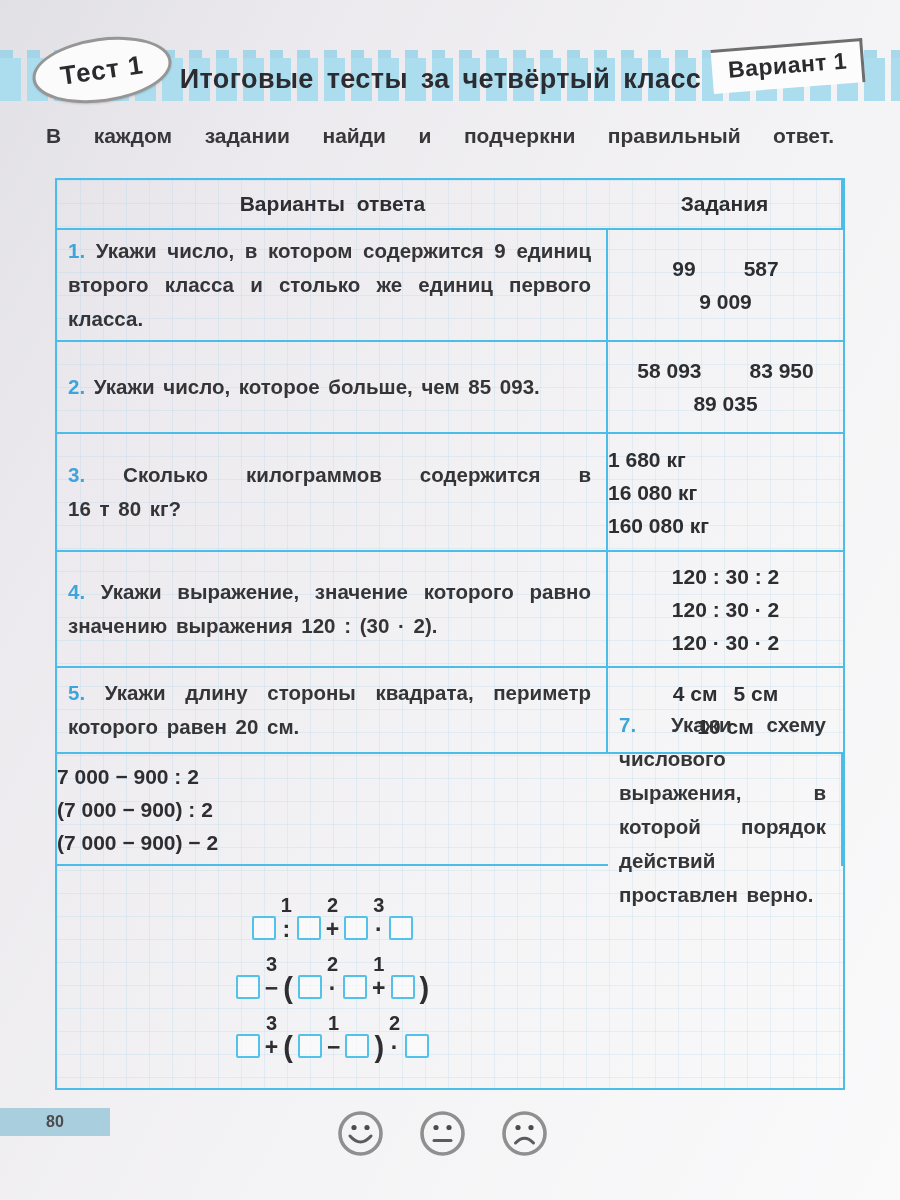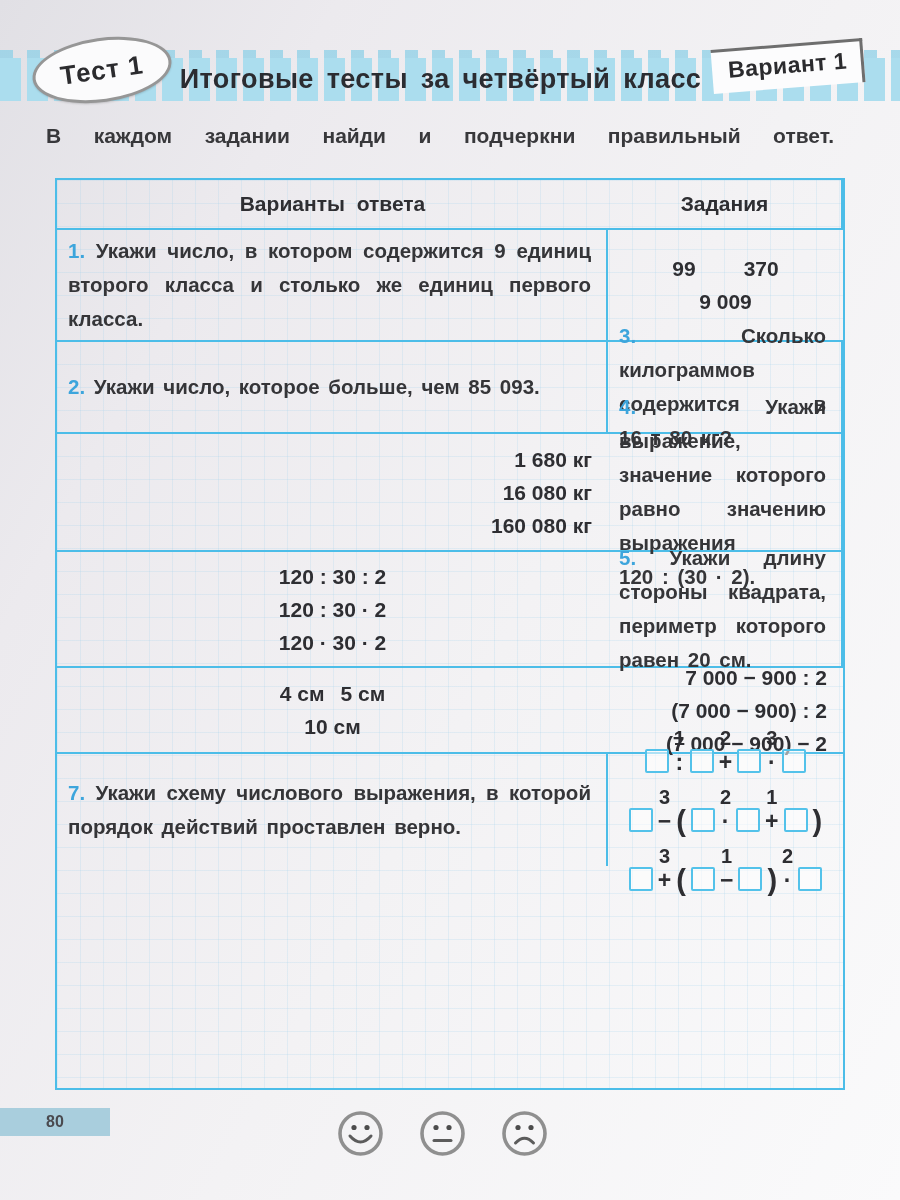--- a/index.html
+++ b/index.html
@@ -41,21 +41,21 @@
   .cell.left{border-right:2px solid #4cbde8;}
   .cell.last{border-bottom:none;}
   .th{display:flex;align-items:center;justify-content:center;
         font-size:21px;font-weight:600;color:#2e2e32;word-spacing:6px;}
   .task-cell{display:flex;align-items:center;padding:6px 15px 6px 11px;}
   .task{margin:0;width:100%;font-size:20.5px;line-height:34px;font-weight:600;
         color:#353538;text-align:justify;word-spacing:3px;}
   .qnum{color:#3da5dc;font-weight:700;}
   .ans-cell{display:flex;flex-direction:column;align-items:center;justify-content:center;
         font-size:21px;font-weight:600;color:#2e2e32;line-height:33px;}
-  .ans-cell.right{align-items:flex-end;padding-right:16px;}
+  .ans-cell.right{align-items:flex-start;padding-right:16px;}
   .ans-line{white-space:nowrap;display:flex;}
   .ans-line.pair{gap:48px;}
   .ans-line.pair-narrow{gap:16px;}
 
   
   .ans-cell.schemes{gap:11px;}
   .scheme{display:flex;align-items:flex-end;gap:5px;}
   .sbox{width:20px;height:20px;border:2.5px solid #53c2ea;border-radius:2px;
         margin-bottom:2px;background:rgba(255,255,255,.55);}
   .sop{display:flex;flex-direction:column;align-items:center;}
@@ -90,29 +90,38 @@
 
     <div class="cell th">Варианты ответа</div>
     <div class="cell left th">Задания</div>
 
     <div class="cell left task-cell">
       <p class="task"><span class="qnum">1.</span> <span>Укажи число, в котором содержится 9 единиц второго класса и столько же единиц первого класса.</span></p>
     </div>
     <div class="cell ans-cell">
       <div class="ans-line pair">
         <span>99</span>
-        <span>370</span>
+        <span>587</span>
       </div>
       <div class="ans-line">
         <span>9&nbsp;009</span>
       </div>
     </div>
 
     <div class="cell left task-cell">
       <p class="task"><span class="qnum">2.</span> <span>Укажи число, которое больше, чем 85&nbsp;093.</span></p>
+    </div>
+    <div class="cell ans-cell">
+      <div class="ans-line pair">
+        <span>58&nbsp;093</span>
+        <span>83&nbsp;950</span>
+      </div>
+      <div class="ans-line">
+        <span>89&nbsp;035</span>
+      </div>
     </div>
 
     <div class="cell left task-cell">
       <p class="task"><span class="qnum">3.</span> <span>Сколько килограммов содержится в 16&nbsp;т&nbsp;80&nbsp;кг?</span></p>
     </div>
     <div class="cell ans-cell right">
       <div class="ans-line">
           <span>1&nbsp;680&nbsp;кг</span>
         </div>
       <div class="ans-line">

